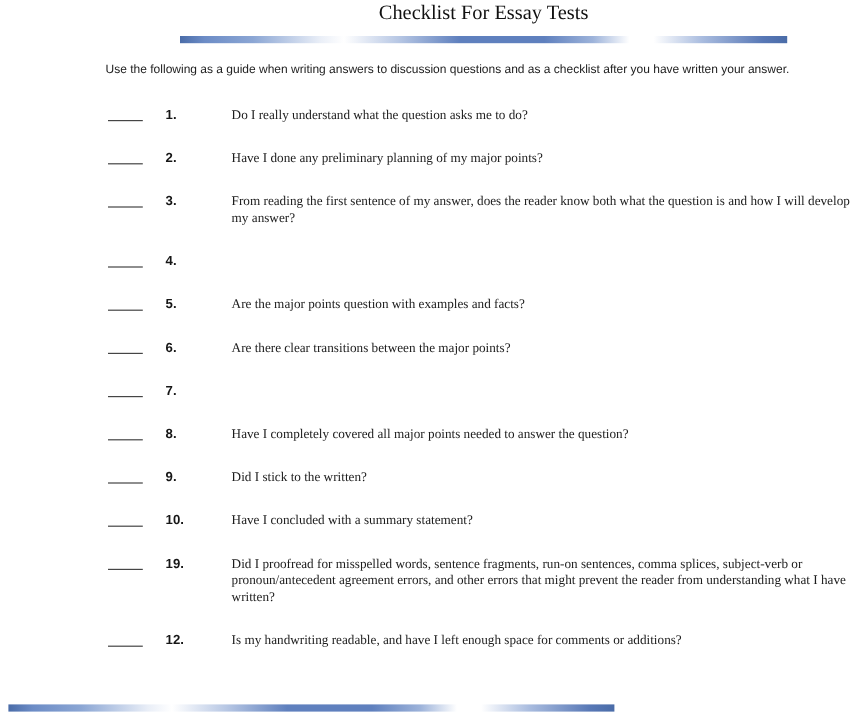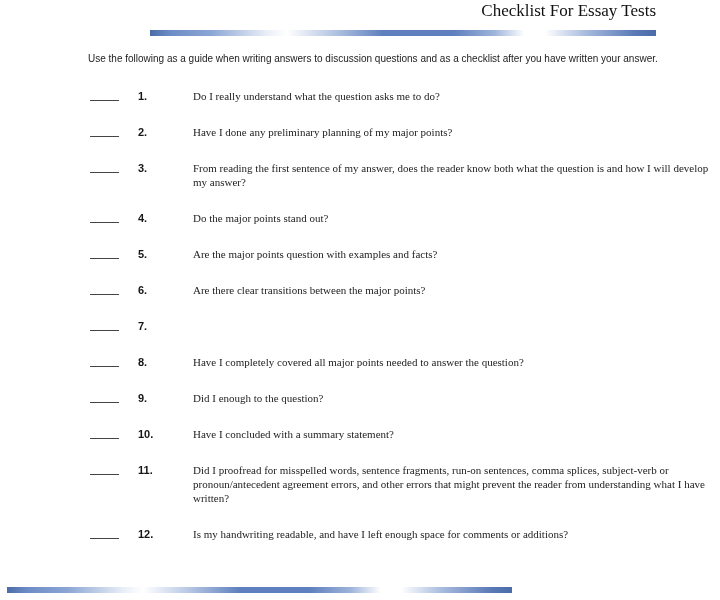--- a/index.html
+++ b/index.html
@@ -10,21 +10,21 @@
     background: #ffffff;
     font-family: "Liberation Sans", sans-serif;
     color: #1c1c1c;
     overflow: hidden;
   }
   .title {
     position: absolute;
     top: 0px;
     left: 150px;
     width: 506px;
-    text-align: right;
+    text-align: center;
     font-family: "Liberation Serif", serif;
     font-size: 17px;
     line-height: 22px;
     font-weight: 400;
     color: #111111;
   }
   .divider {
     position: absolute;
     height: 6px;
     background: linear-gradient(90deg,
@@ -99,21 +99,20 @@
 
   <div class="row">
     <span class="blank"></span>
     <span class="num">3.</span>
     <span class="text">From reading the first sentence of my answer, does the reader know both what the question is and how I will develop my answer?</span>
   </div>
 
   <div class="row">
     <span class="blank"></span>
     <span class="num">4.</span>
-    <span class="text">Do the major points stand out?</span>
   </div>
 
   <div class="row">
     <span class="blank"></span>
     <span class="num">5.</span>
     <span class="text">Are the major points question with examples and facts?</span>
   </div>
 
   <div class="row">
     <span class="blank"></span>
@@ -128,32 +127,32 @@
 
   <div class="row">
     <span class="blank"></span>
     <span class="num">8.</span>
     <span class="text">Have I completely covered all major points needed to answer the question?</span>
   </div>
 
   <div class="row">
     <span class="blank"></span>
     <span class="num">9.</span>
-    <span class="text">Did I enough to the question?</span>
+    <span class="text">Did I stick to the written?</span>
   </div>
 
   <div class="row">
     <span class="blank"></span>
     <span class="num">10.</span>
     <span class="text">Have I concluded with a summary statement?</span>
   </div>
 
   <div class="row">
     <span class="blank"></span>
-    <span class="num">11.</span>
+    <span class="num">19.</span>
     <span class="text">Did I proofread for misspelled words, sentence fragments, run-on sentences, comma splices, subject-verb or pronoun/antecedent agreement errors, and other errors that might prevent the reader from understanding what I have written?</span>
   </div>
 
   <div class="row">
     <span class="blank"></span>
     <span class="num">12.</span>
     <span class="text">Is my handwriting readable, and have I left enough space for comments or additions?</span>
   </div>
 </div>
   <div class="divider divider-bottom"></div>

